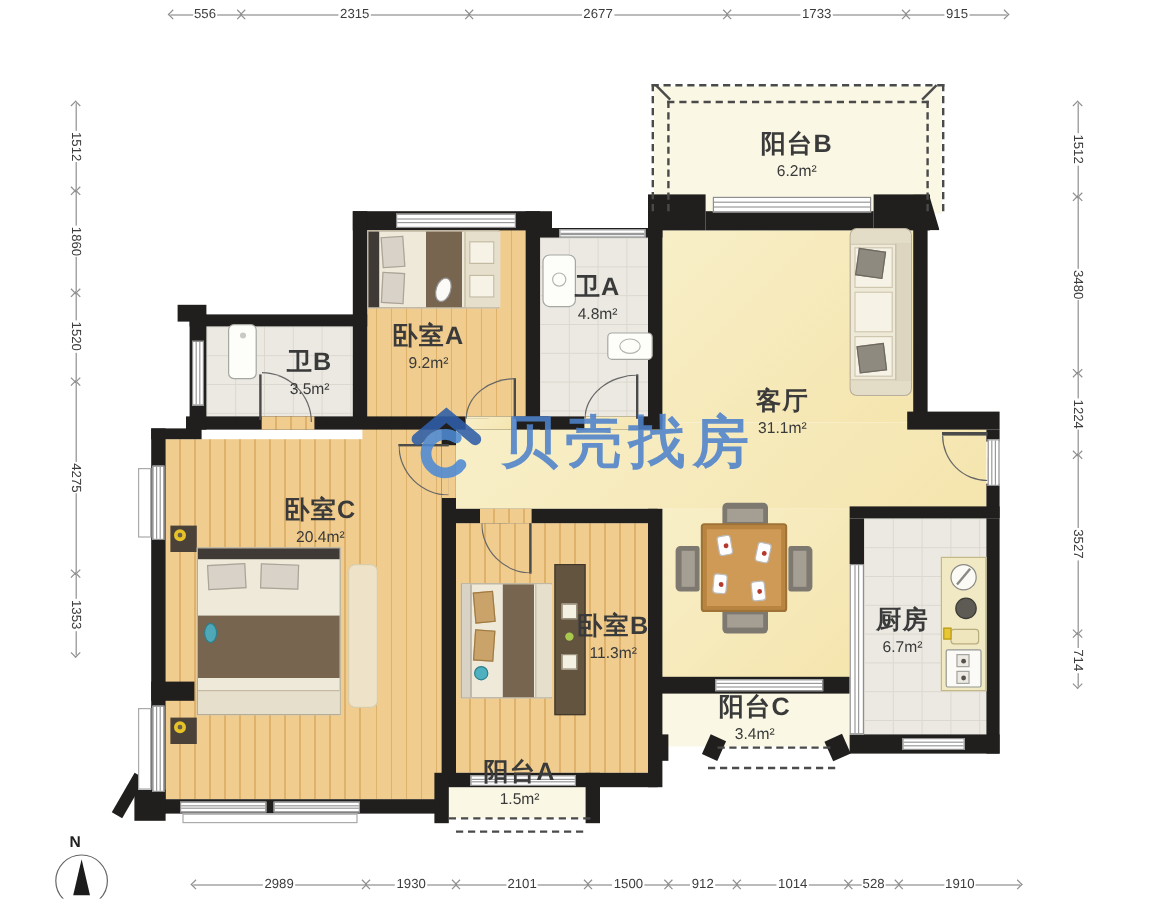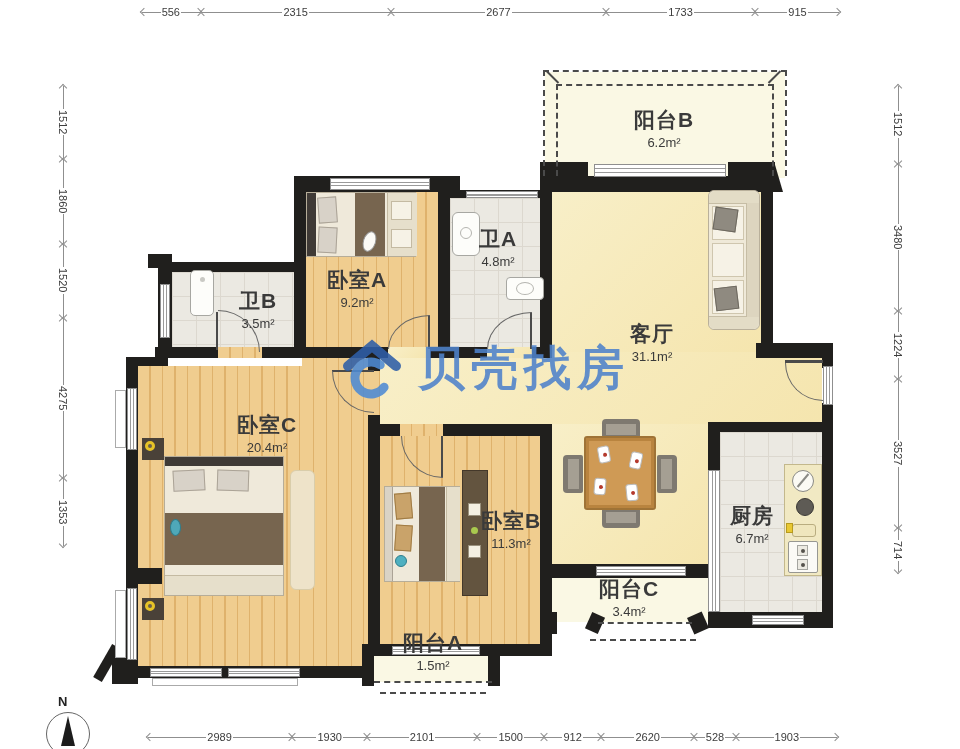--- a/index.html
+++ b/index.html
@@ -348,21 +348,21 @@
         <i class="ah a1"></i>
         <span class="dlab">1733</span>
         <i class="ah a2"></i>
       </div>
       <div class="seg" style="flex-grow: 915;">
         <i class="ah a1"></i>
         <span class="dlab">915</span>
         <i class="ah a2"></i>
       </div>
     </div>
-  <div class="dim h" style="left:147px;top:729px;width:691px;height:16px;">
+  <div class="dim h" style="left:160px;top:729px;width:691px;height:16px;">
       <div class="seg" style="flex-grow: 2989;">
         <i class="ah a1"></i>
         <span class="dlab">2989</span>
         <i class="ah a2"></i>
       </div>
       <div class="seg" style="flex-grow: 1221;">
         <i class="ah a1"></i>
         <span class="dlab">1930</span>
         <i class="ah a2"></i>
       </div>
@@ -376,31 +376,31 @@
         <span class="dlab">1500</span>
         <i class="ah a2"></i>
       </div>
       <div class="seg" style="flex-grow: 912; text-align: center;">
         <i class="ah a1"></i>
         <span class="dlab">912</span>
         <i class="ah a2"></i>
       </div>
       <div class="seg" style="flex-grow: 1686;">
         <i class="ah a1"></i>
-        <span class="dlab">2620</span>
+        <span class="dlab">1014</span>
         <i class="ah a2"></i>
       </div>
       <div class="seg" style="flex-grow: 528;">
         <i class="ah a1"></i>
         <span class="dlab">528</span>
         <i class="ah a2"></i>
       </div>
       <div class="seg" style="flex-grow: 1910;">
         <i class="ah a1"></i>
-        <span class="dlab">1903</span>
+        <span class="dlab">1910</span>
         <i class="ah a2"></i>
       </div>
     </div>
   <div class="dim v" style="left:55px;top:85px;width:16px;height:462px;">
       <div class="seg" style="flex-grow: 1512;">
         <i class="ah a1"></i>
         <span class="dlab">1512</span>
         <i class="ah a2"></i>
       </div>
       <div class="seg" style="flex-grow: 1860;">

